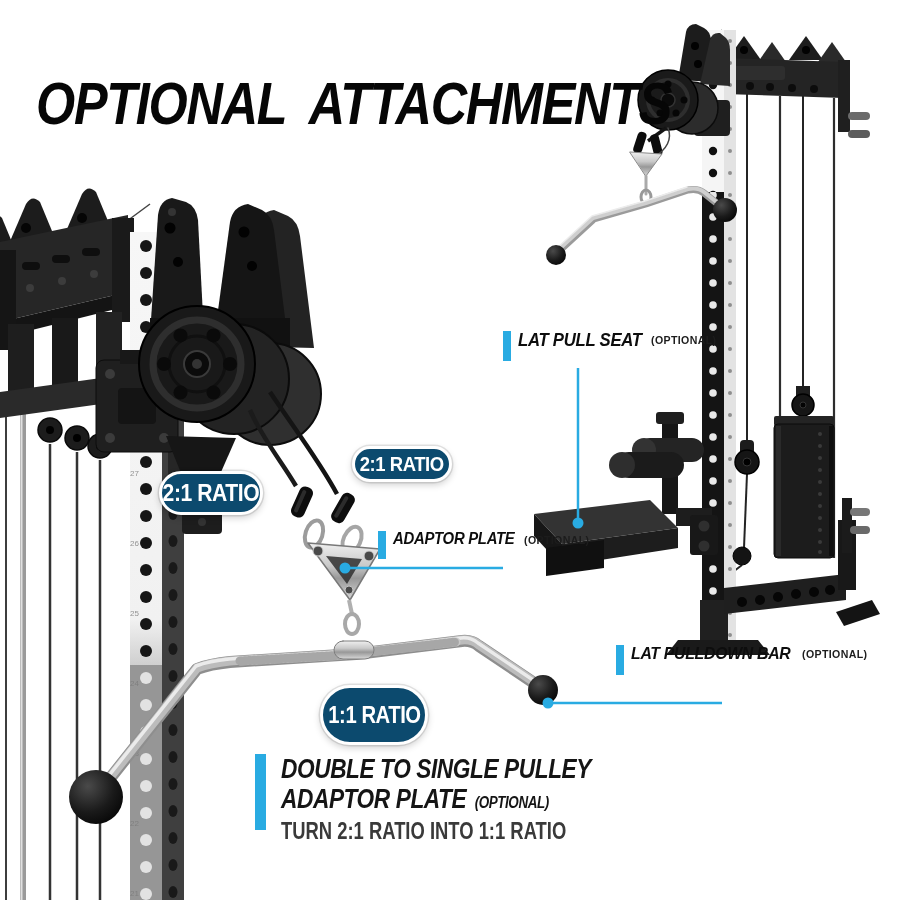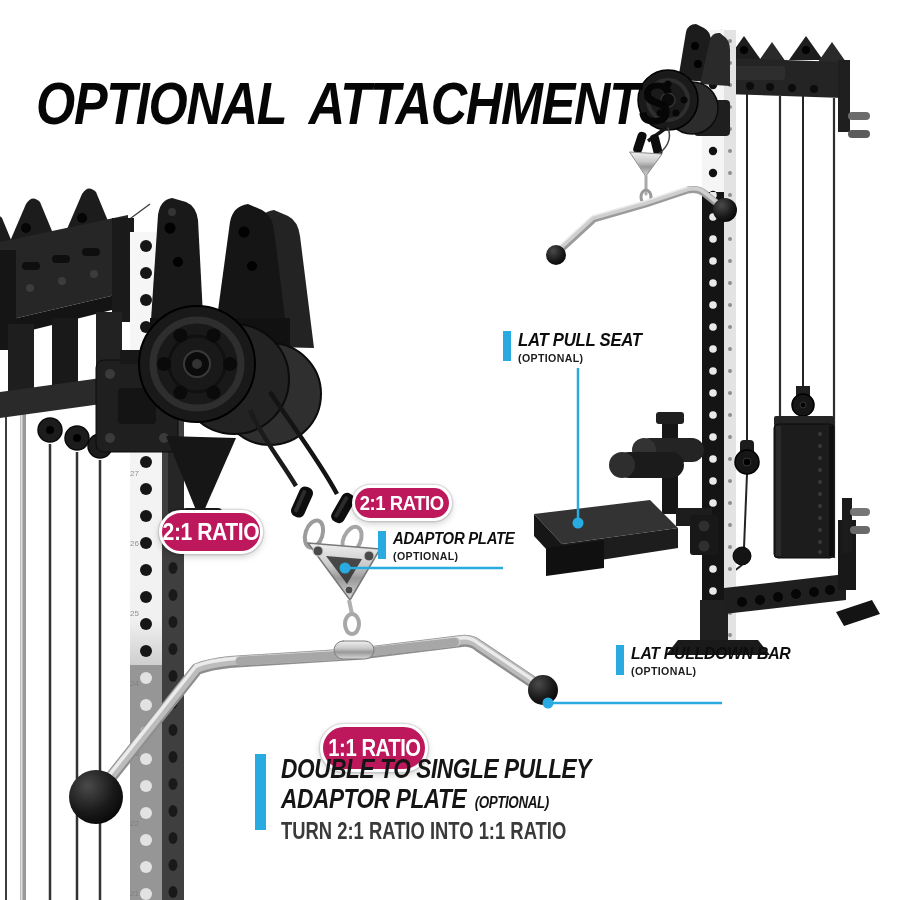--- a/index.html
+++ b/index.html
@@ -7,32 +7,32 @@
          font-family:"Liberation Sans",sans-serif;}
   #machines{position:absolute;left:0;top:0;}
 
   
   #title{position:absolute;left:36px;top:34px;font-size:60px;font-style:italic;font-weight:700;
          color:#060606;letter-spacing:-1.5px;word-spacing:15px;white-space:nowrap;
          transform:scaleX(.84);transform-origin:left top;line-height:1;}
 
   
   .badge{position:absolute;display:flex;align-items:center;justify-content:center;
-         background:#be185d;color:#fff;border:3.5px solid #fff;border-radius:999px;
+         background:#0c4a6e;color:#fff;border:3.5px solid #fff;border-radius:999px;
          box-shadow:0 0 0 1.5px rgba(0,0,0,.10),0 3px 7px rgba(0,0,0,.18);
-         font-weight:700;white-space:nowrap;box-sizing:border-box;margin-top:39px;}
+         font-weight:700;white-space:nowrap;box-sizing:border-box;}
   .badge span{transform:scaleX(.88);letter-spacing:-.5px;}
   #badge-21-left {left:159px;top:471px;width:104px;height:44px;font-size:24px;}
   #badge-21-right{left:352px;top:446px;width:100px;height:36px;font-size:21px;}
-  #badge-11      {left:320px;top:685px;width:108px;height:48px;font-size:23px;}
+  #badge-11      {left:320px;top:685px;width:108px;height:60px;font-size:23px;}
 
   
   .callout{position:absolute;display:flex;gap:7px;align-items:flex-start;}
   .callout .bar{width:8px;height:30px;background:var(--accent,#29abe2);flex:none;}
-  .callout .txt{display:flex;flex-direction:column;}
+  .callout .txt{display:flex;flex-direction:row;}
   .callout .t{font-style:italic;font-weight:700;color:#0d0d0d;line-height:1;white-space:nowrap;
               transform:scaleX(.93);transform-origin:left top;letter-spacing:-.3px;}
   .callout .n{font-weight:700;font-size:11.5px;color:#1c1c1c;margin-top:3px;letter-spacing:.4px;
               transform:scaleX(.92);transform-origin:left top;white-space:nowrap;}
   #callout-seat   {left:503px;top:331px;} #callout-seat .t{font-size:18px;}
   #callout-adaptor{left:378px;top:531px;} #callout-adaptor .t{font-size:16px;}
   #callout-adaptor .bar{height:28px;}
   #callout-pulldown{left:576px;top:645px;padding-left:40px;} #callout-pulldown .t{font-size:17px;}
 
   

